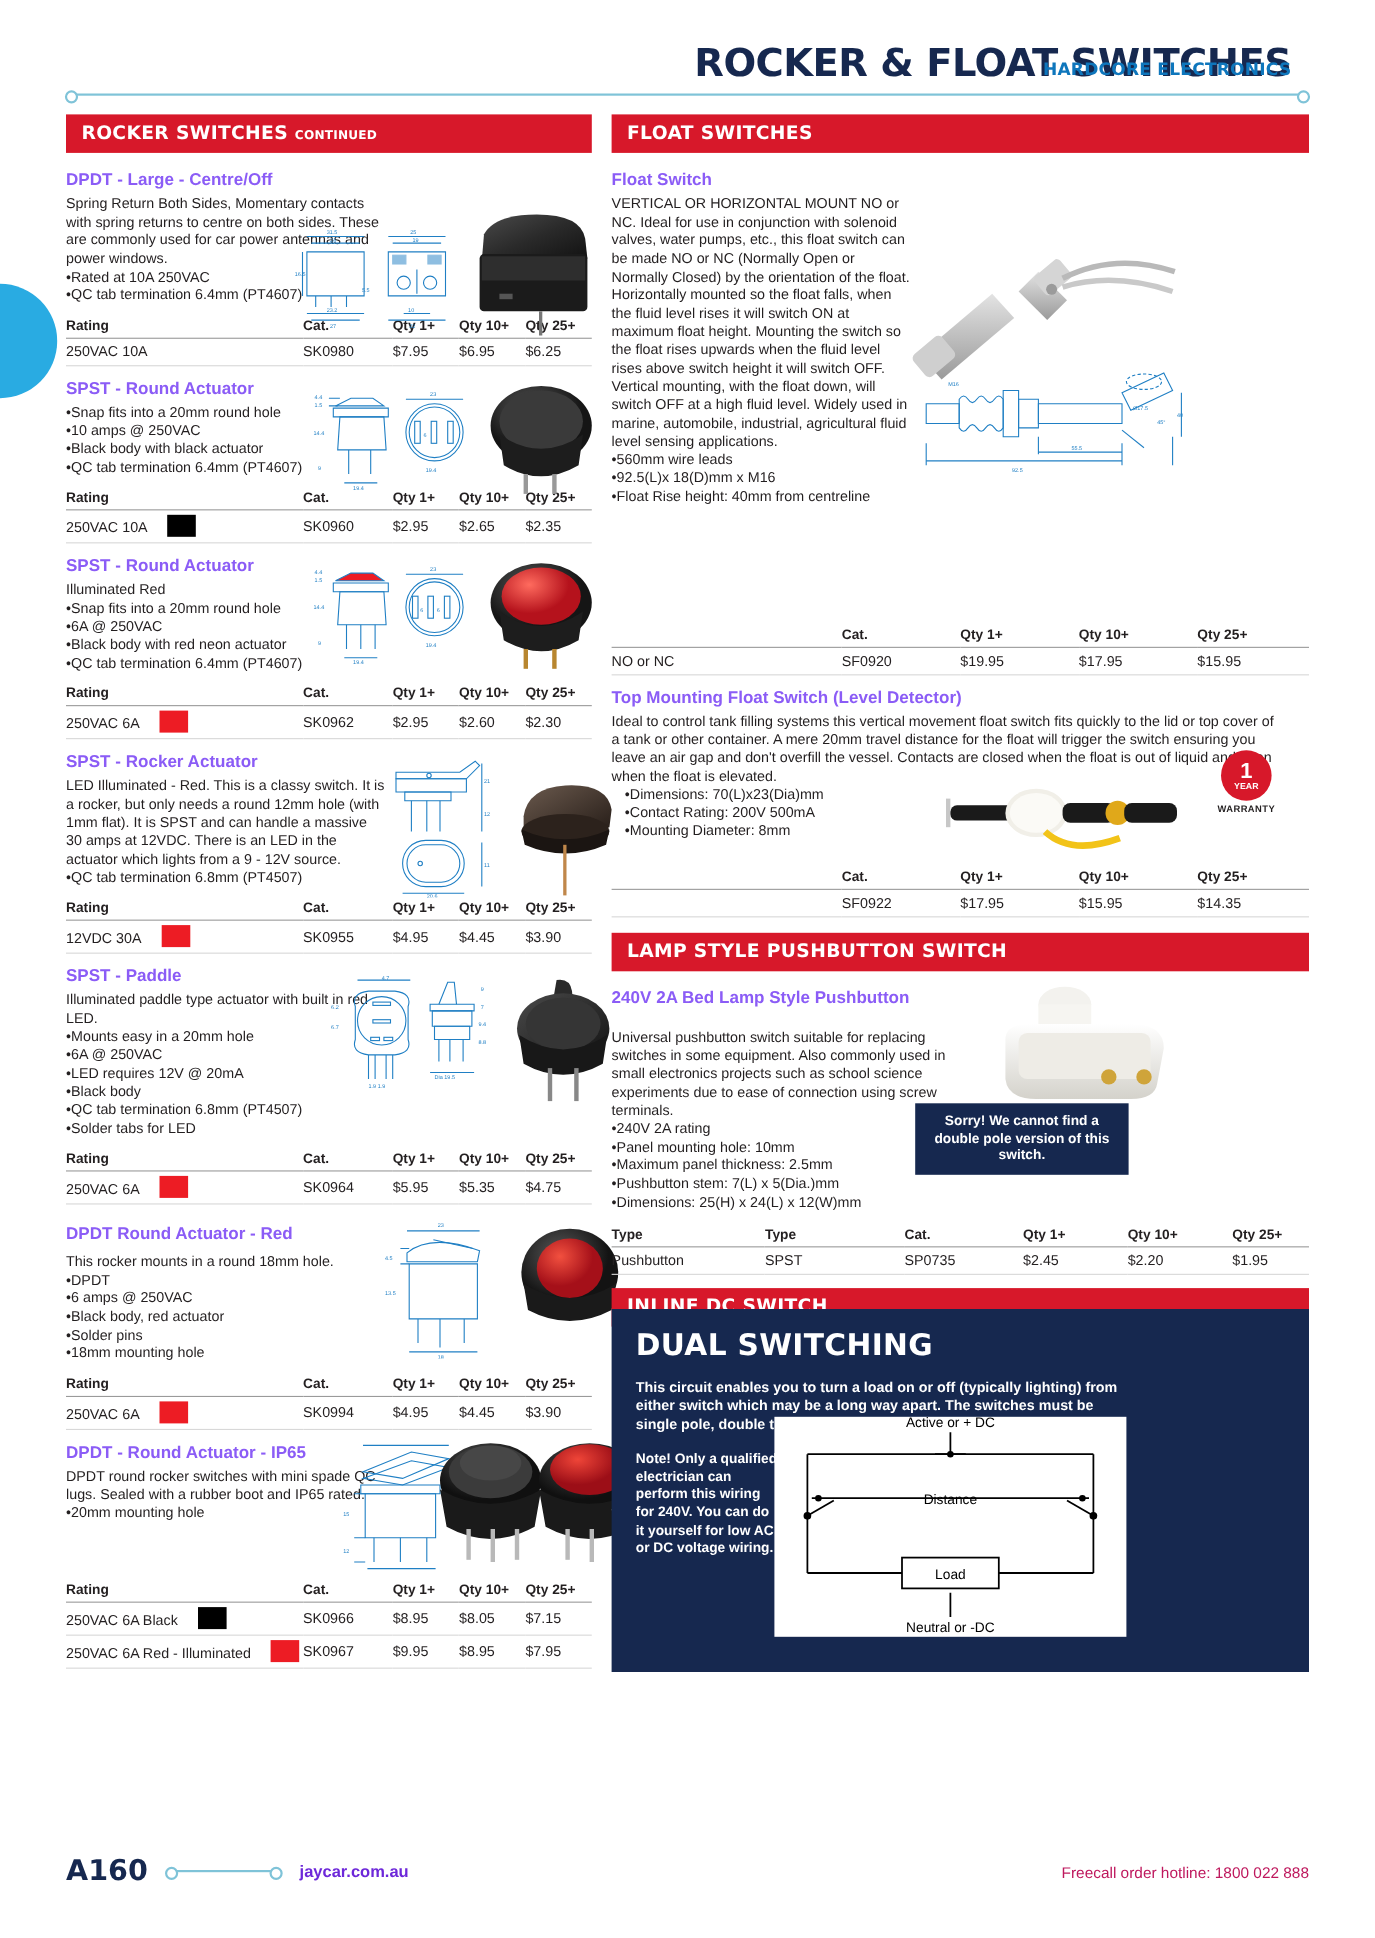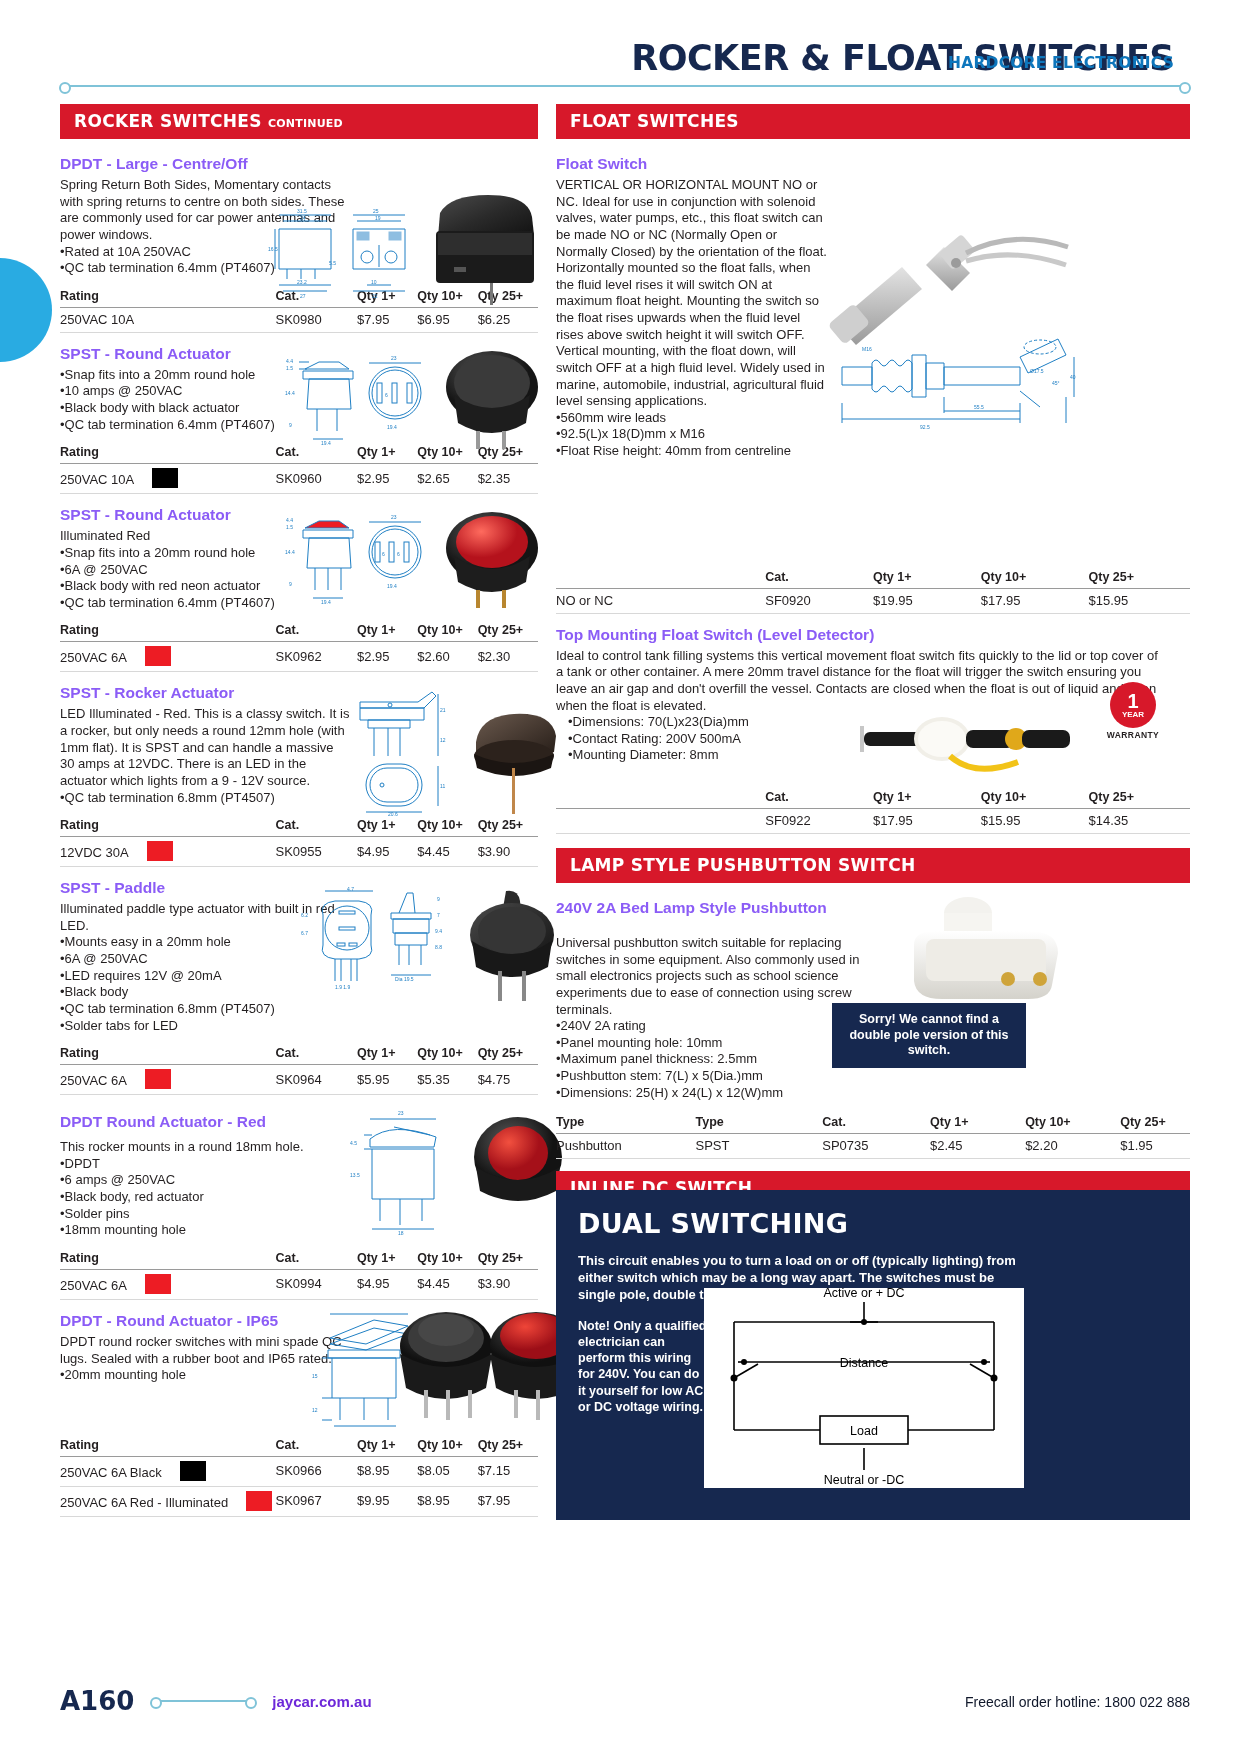--- a/index.html
+++ b/index.html
@@ -124,21 +124,21 @@
     font-family:"DejaVu Sans", sans-serif; font-weight:bold;
     font-size:26px; color:#16284f; display:inline-block; vertical-align:middle;
   }
   .foot-rule { display:inline-block; vertical-align:middle; width:105px; height:2px; background:#7fc3d8; margin:0 12px; position:relative; }
   .foot-rule:before, .foot-rule:after{
     content:""; position:absolute; top:-3px; width:8px; height:8px;
     border-radius:50%; border:2px solid #7fc3d8; background:#fff;
   }
   .foot-rule:before{left:-1px;} .foot-rule:after{right:-1px;}
   .foot-url { font-size:15px; color:#6d28d9; font-weight:bold; display:inline-block; vertical-align:middle;}
-  .foot-right { position:absolute; right:0; top:8px; font-size:14px; color:#0f172a; }
+  .foot-right { position:absolute; right:0; top:8px; font-size:14px; color:#be185d; }
 </style>
 </head>
 <body>
 
 <div class="page">
 
   <div class="blue-blob"></div>
 
   <div class="pg-header">
     <div class="pg-title">ROCKER &amp; FLOAT SWITCHES</div>

